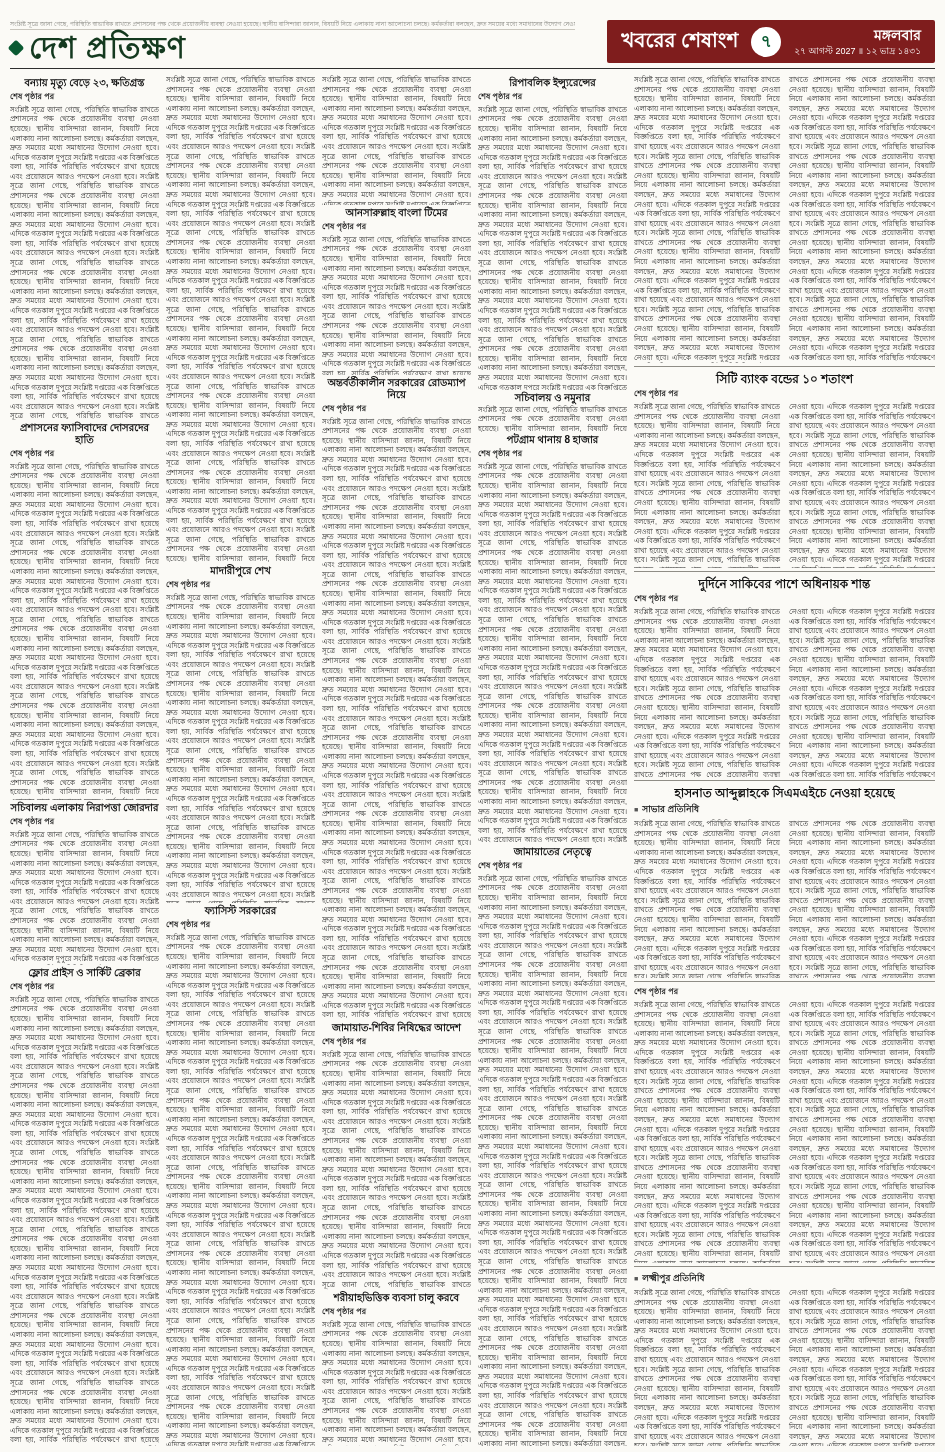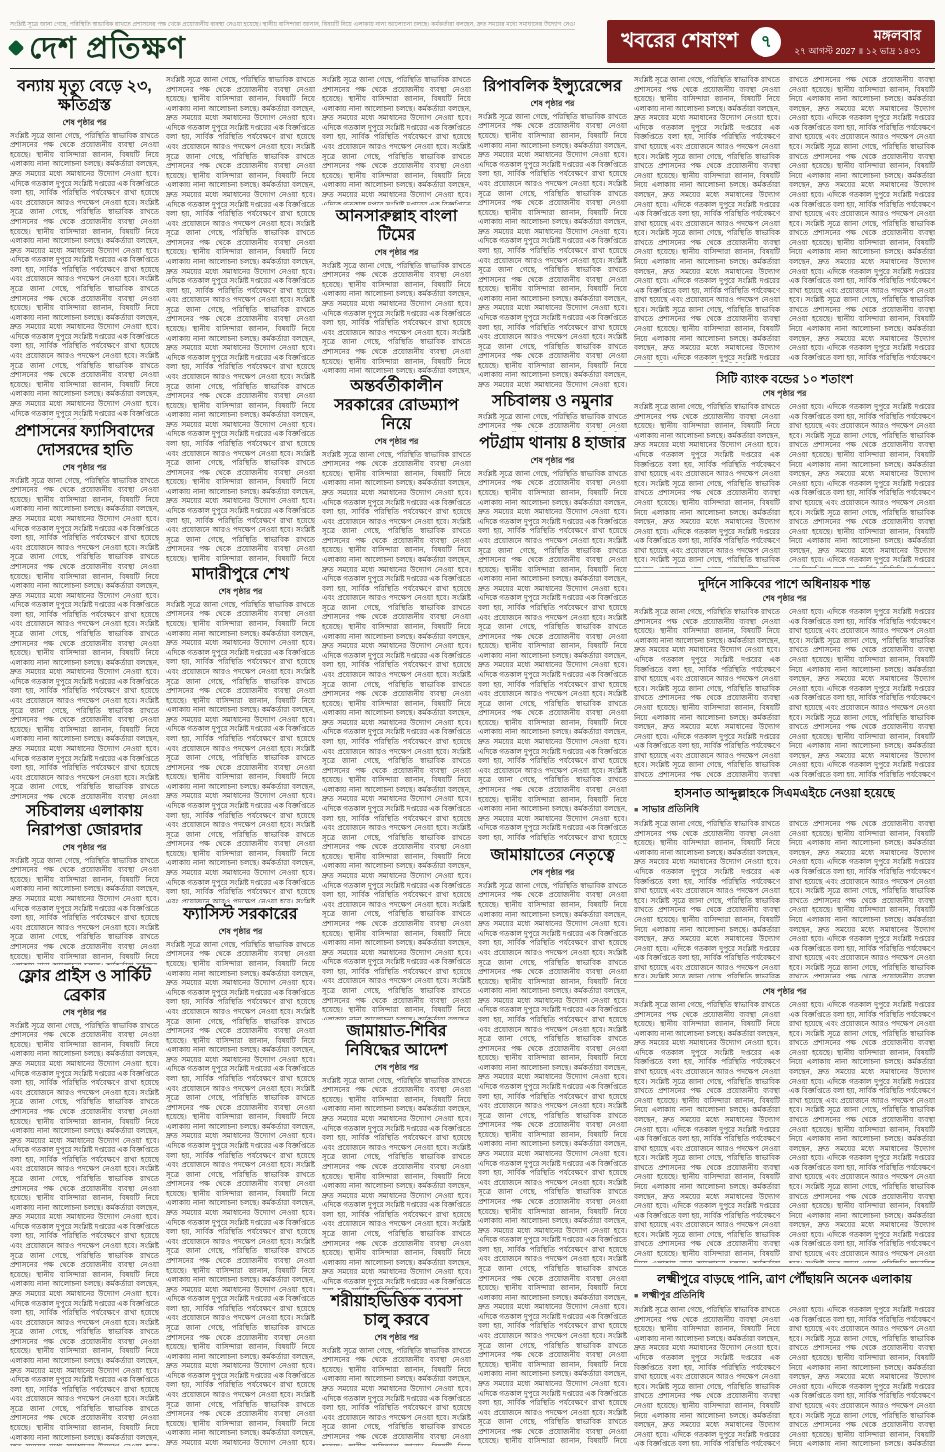--- a/index.html
+++ b/index.html
@@ -27,24 +27,24 @@
   .page-circle{width:30px;height:30px;border-radius:50%;background:#ffffff;color:#0a5a32;
                display:flex;align-items:center;justify-content:center;
                font-size:17px;font-weight:bold;flex:none;}
   .date-block{display:flex;flex-direction:column;align-items:flex-end;font-size:9px;line-height:1.35;white-space:nowrap;}
   .day{font-weight:bold;font-size:14px;}
   
   .content{flex:1;display:flex;gap:7px;margin-top:6px;overflow:hidden;}
   .col{width:149px;flex:none;display:flex;flex-direction:column;overflow:hidden;}
   .col-wide{flex:1;display:flex;flex-direction:column;overflow:hidden;}
   .story{display:flex;flex-direction:column;overflow:hidden;flex:none;}
-  .headline{font-size:16px;font-weight:bold;text-align:center;line-height:1.18;
+  .headline{font-size:10px;font-weight:bold;text-align:center;line-height:1.18;
             margin:2px 0 1px;color:#101010;}
   .col-wide .headline{font-size:12px;}
-  .cont{font-size:8px;font-weight:bold;text-align:center;margin-bottom:2px;color:#242424;}
+  .cont{font-size:8px;font-weight:bold;text-align:left;margin-bottom:2px;color:#242424;}
   .byline{font-size:9px;font-weight:bold;margin:1px 0 2px;color:#242424;
           display:flex;align-items:center;gap:4px;}
   .bb{color:#555;font-size:7px;line-height:1;}
   .bodytext{flex:1;font-size:7.2px;line-height:1.33;text-align:justify;color:#2b2b2b;
             overflow:hidden;word-break:break-word;}
   .cols2{column-count:2;column-gap:9px;}
   .rule-top{border-top:1px solid #8f8d86;padding-top:3px;margin-top:3px;}
 </style>
 </head>
 <body>
@@ -181,21 +181,20 @@
           <span class="bb">■</span>
           <span>সাভার প্রতিনিধি</span>
         </div>
         <div class="bodytext cols2">সংশ্লিষ্ট সূত্রে জানা গেছে, পরিস্থিতি স্বাভাবিক রাখতে প্রশাসনের পক্ষ থেকে প্রয়োজনীয় ব্যবস্থা নেওয়া হয়েছে। স্থানীয় বাসিন্দারা জানান, বিষয়টি নিয়ে এলাকায় নানা আলোচনা চলছে। কর্মকর্তারা বলছেন, দ্রুত সময়ের মধ্যে সমাধানের উদ্যোগ নেওয়া হবে। এদিকে গতকাল দুপুরে সংশ্লিষ্ট দপ্তরের এক বিজ্ঞপ্তিতে বলা হয়, সার্বিক পরিস্থিতি পর্যবেক্ষণে রাখা হয়েছে এবং প্রয়োজনে আরও পদক্ষেপ নেওয়া হবে। সংশ্লিষ্ট সূত্রে জানা গেছে, পরিস্থিতি স্বাভাবিক রাখতে প্রশাসনের পক্ষ থেকে প্রয়োজনীয় ব্যবস্থা নেওয়া হয়েছে। স্থানীয় বাসিন্দারা জানান, বিষয়টি নিয়ে এলাকায় নানা আলোচনা চলছে। কর্মকর্তারা বলছেন, দ্রুত সময়ের মধ্যে সমাধানের উদ্যোগ নেওয়া হবে। এদিকে গতকাল দুপুরে সংশ্লিষ্ট দপ্তরের এক বিজ্ঞপ্তিতে বলা হয়, সার্বিক পরিস্থিতি পর্যবেক্ষণে রাখা হয়েছে এবং প্রয়োজনে আরও পদক্ষেপ নেওয়া হবে। সংশ্লিষ্ট সূত্রে জানা গেছে, পরিস্থিতি স্বাভাবিক রাখতে প্রশাসনের পক্ষ থেকে প্রয়োজনীয় ব্যবস্থা নেওয়া হয়েছে। স্থানীয় বাসিন্দারা জানান, বিষয়টি নিয়ে এলাকায় নানা আলোচনা চলছে। কর্মকর্তারা বলছেন, দ্রুত সময়ের মধ্যে সমাধানের উদ্যোগ নেওয়া হবে। এদিকে গতকাল দুপুরে সংশ্লিষ্ট দপ্তরের এক বিজ্ঞপ্তিতে বলা হয়, সার্বিক পরিস্থিতি পর্যবেক্ষণে রাখা হয়েছে এবং প্রয়োজনে আরও পদক্ষেপ নেওয়া হবে। সংশ্লিষ্ট সূত্রে জানা গেছে, পরিস্থিতি স্বাভাবিক রাখতে প্রশাসনের পক্ষ থেকে প্রয়োজনীয় ব্যবস্থা নেওয়া হয়েছে। স্থানীয় বাসিন্দারা জানান, বিষয়টি নিয়ে এলাকায় নানা আলোচনা চলছে। কর্মকর্তারা বলছেন, দ্রুত সময়ের মধ্যে সমাধানের উদ্যোগ নেওয়া হবে। এদিকে গতকাল দুপুরে সংশ্লিষ্ট দপ্তরের এক বিজ্ঞপ্তিতে বলা হয়, সার্বিক পরিস্থিতি পর্যবেক্ষণে রাখা হয়েছে এবং প্রয়োজনে আরও পদক্ষেপ নেওয়া হবে। সংশ্লিষ্ট সূত্রে জানা গেছে, পরিস্থিতি স্বাভাবিক রাখতে প্রশাসনের পক্ষ থেকে প্রয়োজনীয় ব্যবস্থা নেওয়া হয়েছে। স্থানীয় বাসিন্দারা জানান, বিষয়টি নিয়ে এলাকায় নানা আলোচনা চলছে। কর্মকর্তারা বলছেন, দ্রুত সময়ের মধ্যে সমাধানের উদ্যোগ নেওয়া হবে। এদিকে গতকাল দুপুরে সংশ্লিষ্ট দপ্তরের এক বিজ্ঞপ্তিতে বলা হয়, সার্বিক পরিস্থিতি পর্যবেক্ষণে রাখা হয়েছে এবং প্রয়োজনে আরও পদক্ষেপ নেওয়া হবে। সংশ্লিষ্ট সূত্রে জানা গেছে, পরিস্থিতি স্বাভাবিক রাখতে প্রশাসনের পক্ষ থেকে প্রয়োজনীয় ব্যবস্থা নেওয়া হয়েছে। স্থানীয় বাসিন্দারা জানান, বিষয়টি নিয়ে এলাকায় নানা আলোচনা চলছে। কর্মকর্তারা বলছেন, দ্রুত সময়ের মধ্যে সমাধানের উদ্যোগ নেওয়া হবে। এদিকে গতকাল দুপুরে সংশ্লিষ্ট দপ্তরের এক বিজ্ঞপ্তিতে বলা হয়, সার্বিক পরিস্থিতি পর্যবেক্ষণে রাখা হয়েছে এবং প্রয়োজনে আরও পদক্ষেপ নেওয়া হবে। </div>
       </article>
       <article class="story rule-top" style="height:278px">
         <div class="cont">শেষ পৃষ্ঠার পর</div>
         <div class="bodytext cols2">সংশ্লিষ্ট সূত্রে জানা গেছে, পরিস্থিতি স্বাভাবিক রাখতে প্রশাসনের পক্ষ থেকে প্রয়োজনীয় ব্যবস্থা নেওয়া হয়েছে। স্থানীয় বাসিন্দারা জানান, বিষয়টি নিয়ে এলাকায় নানা আলোচনা চলছে। কর্মকর্তারা বলছেন, দ্রুত সময়ের মধ্যে সমাধানের উদ্যোগ নেওয়া হবে। এদিকে গতকাল দুপুরে সংশ্লিষ্ট দপ্তরের এক বিজ্ঞপ্তিতে বলা হয়, সার্বিক পরিস্থিতি পর্যবেক্ষণে রাখা হয়েছে এবং প্রয়োজনে আরও পদক্ষেপ নেওয়া হবে। সংশ্লিষ্ট সূত্রে জানা গেছে, পরিস্থিতি স্বাভাবিক রাখতে প্রশাসনের পক্ষ থেকে প্রয়োজনীয় ব্যবস্থা নেওয়া হয়েছে। স্থানীয় বাসিন্দারা জানান, বিষয়টি নিয়ে এলাকায় নানা আলোচনা চলছে। কর্মকর্তারা বলছেন, দ্রুত সময়ের মধ্যে সমাধানের উদ্যোগ নেওয়া হবে। এদিকে গতকাল দুপুরে সংশ্লিষ্ট দপ্তরের এক বিজ্ঞপ্তিতে বলা হয়, সার্বিক পরিস্থিতি পর্যবেক্ষণে রাখা হয়েছে এবং প্রয়োজনে আরও পদক্ষেপ নেওয়া হবে। সংশ্লিষ্ট সূত্রে জানা গেছে, পরিস্থিতি স্বাভাবিক রাখতে প্রশাসনের পক্ষ থেকে প্রয়োজনীয় ব্যবস্থা নেওয়া হয়েছে। স্থানীয় বাসিন্দারা জানান, বিষয়টি নিয়ে এলাকায় নানা আলোচনা চলছে। কর্মকর্তারা বলছেন, দ্রুত সময়ের মধ্যে সমাধানের উদ্যোগ নেওয়া হবে। এদিকে গতকাল দুপুরে সংশ্লিষ্ট দপ্তরের এক বিজ্ঞপ্তিতে বলা হয়, সার্বিক পরিস্থিতি পর্যবেক্ষণে রাখা হয়েছে এবং প্রয়োজনে আরও পদক্ষেপ নেওয়া হবে। সংশ্লিষ্ট সূত্রে জানা গেছে, পরিস্থিতি স্বাভাবিক রাখতে প্রশাসনের পক্ষ থেকে প্রয়োজনীয় ব্যবস্থা নেওয়া হয়েছে। স্থানীয় বাসিন্দারা জানান, বিষয়টি নিয়ে এলাকায় নানা আলোচনা চলছে। কর্মকর্তারা বলছেন, দ্রুত সময়ের মধ্যে সমাধানের উদ্যোগ নেওয়া হবে। এদিকে গতকাল দুপুরে সংশ্লিষ্ট দপ্তরের এক বিজ্ঞপ্তিতে বলা হয়, সার্বিক পরিস্থিতি পর্যবেক্ষণে রাখা হয়েছে এবং প্রয়োজনে আরও পদক্ষেপ নেওয়া হবে। সংশ্লিষ্ট সূত্রে জানা গেছে, পরিস্থিতি স্বাভাবিক রাখতে প্রশাসনের পক্ষ থেকে প্রয়োজনীয় ব্যবস্থা নেওয়া হয়েছে। স্থানীয় বাসিন্দারা জানান, বিষয়টি নিয়ে এলাকায় নানা আলোচনা চলছে। কর্মকর্তারা বলছেন, দ্রুত সময়ের মধ্যে সমাধানের উদ্যোগ নেওয়া হবে। এদিকে গতকাল দুপুরে সংশ্লিষ্ট দপ্তরের এক বিজ্ঞপ্তিতে বলা হয়, সার্বিক পরিস্থিতি পর্যবেক্ষণে রাখা হয়েছে এবং প্রয়োজনে আরও পদক্ষেপ নেওয়া হবে। সংশ্লিষ্ট সূত্রে জানা গেছে, পরিস্থিতি স্বাভাবিক রাখতে প্রশাসনের পক্ষ থেকে প্রয়োজনীয় ব্যবস্থা নেওয়া হয়েছে। স্থানীয় বাসিন্দারা জানান, বিষয়টি নিয়ে এলাকায় নানা আলোচনা চলছে। কর্মকর্তারা বলছেন, দ্রুত সময়ের মধ্যে সমাধানের উদ্যোগ নেওয়া হবে। এদিকে গতকাল দুপুরে সংশ্লিষ্ট দপ্তরের এক বিজ্ঞপ্তিতে বলা হয়, সার্বিক পরিস্থিতি পর্যবেক্ষণে রাখা হয়েছে এবং প্রয়োজনে আরও পদক্ষেপ নেওয়া হবে। সংশ্লিষ্ট সূত্রে জানা গেছে, পরিস্থিতি স্বাভাবিক রাখতে প্রশাসনের পক্ষ থেকে প্রয়োজনীয় ব্যবস্থা নেওয়া হয়েছে। স্থানীয় বাসিন্দারা জানান, বিষয়টি নিয়ে এলাকায় নানা আলোচনা চলছে। কর্মকর্তারা বলছেন, দ্রুত সময়ের মধ্যে সমাধানের উদ্যোগ নেওয়া হবে। এদিকে গতকাল দুপুরে সংশ্লিষ্ট দপ্তরের এক বিজ্ঞপ্তিতে বলা হয়, সার্বিক পরিস্থিতি পর্যবেক্ষণে রাখা হয়েছে এবং প্রয়োজনে আরও পদক্ষেপ নেওয়া হবে। সংশ্লিষ্ট সূত্রে জানা গেছে, পরিস্থিতি স্বাভাবিক রাখতে প্রশাসনের পক্ষ থেকে প্রয়োজনীয় ব্যবস্থা নেওয়া হয়েছে। স্থানীয় বাসিন্দারা জানান, বিষয়টি নিয়ে এলাকায় নানা আলোচনা চলছে। কর্মকর্তারা বলছেন, দ্রুত সময়ের মধ্যে সমাধানের উদ্যোগ নেওয়া হবে। এদিকে গতকাল দুপুরে সংশ্লিষ্ট দপ্তরের এক বিজ্ঞপ্তিতে বলা হয়, সার্বিক পরিস্থিতি পর্যবেক্ষণে রাখা হয়েছে এবং প্রয়োজনে আরও পদক্ষেপ নেওয়া হবে। সংশ্লিষ্ট সূত্রে জানা গেছে, পরিস্থিতি স্বাভাবিক রাখতে প্রশাসনের পক্ষ থেকে প্রয়োজনীয় ব্যবস্থা নেওয়া হয়েছে। স্থানীয় বাসিন্দারা জানান, বিষয়টি নিয়ে এলাকায় নানা আলোচনা চলছে। কর্মকর্তারা বলছেন, দ্রুত সময়ের মধ্যে সমাধানের উদ্যোগ নেওয়া হবে। এদিকে গতকাল দুপুরে সংশ্লিষ্ট দপ্তরের এক বিজ্ঞপ্তিতে বলা হয়, সার্বিক পরিস্থিতি পর্যবেক্ষণে রাখা হয়েছে এবং প্রয়োজনে আরও পদক্ষেপ নেওয়া হবে। </div>
       </article>
       <article class="story rule-top" style="height:212px">
-        <h2 class="headline">লক্ষ্মীপুরে বাড়ছে পানি, ত্রাণ পৌঁছায়নি অনেক এলাকায়</h2>
         <div class="byline">
           <span class="bb">■</span>
           <span>লক্ষ্মীপুর প্রতিনিধি</span>
         </div>
         <div class="bodytext cols2">সংশ্লিষ্ট সূত্রে জানা গেছে, পরিস্থিতি স্বাভাবিক রাখতে প্রশাসনের পক্ষ থেকে প্রয়োজনীয় ব্যবস্থা নেওয়া হয়েছে। স্থানীয় বাসিন্দারা জানান, বিষয়টি নিয়ে এলাকায় নানা আলোচনা চলছে। কর্মকর্তারা বলছেন, দ্রুত সময়ের মধ্যে সমাধানের উদ্যোগ নেওয়া হবে। এদিকে গতকাল দুপুরে সংশ্লিষ্ট দপ্তরের এক বিজ্ঞপ্তিতে বলা হয়, সার্বিক পরিস্থিতি পর্যবেক্ষণে রাখা হয়েছে এবং প্রয়োজনে আরও পদক্ষেপ নেওয়া হবে। সংশ্লিষ্ট সূত্রে জানা গেছে, পরিস্থিতি স্বাভাবিক রাখতে প্রশাসনের পক্ষ থেকে প্রয়োজনীয় ব্যবস্থা নেওয়া হয়েছে। স্থানীয় বাসিন্দারা জানান, বিষয়টি নিয়ে এলাকায় নানা আলোচনা চলছে। কর্মকর্তারা বলছেন, দ্রুত সময়ের মধ্যে সমাধানের উদ্যোগ নেওয়া হবে। এদিকে গতকাল দুপুরে সংশ্লিষ্ট দপ্তরের এক বিজ্ঞপ্তিতে বলা হয়, সার্বিক পরিস্থিতি পর্যবেক্ষণে রাখা হয়েছে এবং প্রয়োজনে আরও পদক্ষেপ নেওয়া হবে। সংশ্লিষ্ট সূত্রে জানা গেছে, পরিস্থিতি স্বাভাবিক রাখতে প্রশাসনের পক্ষ থেকে প্রয়োজনীয় ব্যবস্থা নেওয়া হয়েছে। স্থানীয় বাসিন্দারা জানান, বিষয়টি নিয়ে এলাকায় নানা আলোচনা চলছে। কর্মকর্তারা বলছেন, দ্রুত সময়ের মধ্যে সমাধানের উদ্যোগ নেওয়া হবে। এদিকে গতকাল দুপুরে সংশ্লিষ্ট দপ্তরের এক বিজ্ঞপ্তিতে বলা হয়, সার্বিক পরিস্থিতি পর্যবেক্ষণে রাখা হয়েছে এবং প্রয়োজনে আরও পদক্ষেপ নেওয়া হবে। সংশ্লিষ্ট সূত্রে জানা গেছে, পরিস্থিতি স্বাভাবিক রাখতে প্রশাসনের পক্ষ থেকে প্রয়োজনীয় ব্যবস্থা নেওয়া হয়েছে। স্থানীয় বাসিন্দারা জানান, বিষয়টি নিয়ে এলাকায় নানা আলোচনা চলছে। কর্মকর্তারা বলছেন, দ্রুত সময়ের মধ্যে সমাধানের উদ্যোগ নেওয়া হবে। এদিকে গতকাল দুপুরে সংশ্লিষ্ট দপ্তরের এক বিজ্ঞপ্তিতে বলা হয়, সার্বিক পরিস্থিতি পর্যবেক্ষণে রাখা হয়েছে এবং প্রয়োজনে আরও পদক্ষেপ নেওয়া হবে। সংশ্লিষ্ট সূত্রে জানা গেছে, পরিস্থিতি স্বাভাবিক রাখতে প্রশাসনের পক্ষ থেকে প্রয়োজনীয় ব্যবস্থা নেওয়া হয়েছে। স্থানীয় বাসিন্দারা জানান, বিষয়টি নিয়ে এলাকায় নানা আলোচনা চলছে। কর্মকর্তারা বলছেন, দ্রুত সময়ের মধ্যে সমাধানের উদ্যোগ নেওয়া হবে। এদিকে গতকাল দুপুরে সংশ্লিষ্ট দপ্তরের এক বিজ্ঞপ্তিতে বলা হয়, সার্বিক পরিস্থিতি পর্যবেক্ষণে রাখা হয়েছে এবং প্রয়োজনে আরও পদক্ষেপ নেওয়া হবে। সংশ্লিষ্ট সূত্রে জানা গেছে, পরিস্থিতি স্বাভাবিক রাখতে প্রশাসনের পক্ষ থেকে প্রয়োজনীয় ব্যবস্থা নেওয়া হয়েছে। স্থানীয় বাসিন্দারা জানান, বিষয়টি নিয়ে এলাকায় নানা আলোচনা চলছে। কর্মকর্তারা বলছেন, দ্রুত সময়ের মধ্যে সমাধানের উদ্যোগ নেওয়া হবে। এদিকে গতকাল দুপুরে সংশ্লিষ্ট দপ্তরের এক বিজ্ঞপ্তিতে বলা হয়, সার্বিক পরিস্থিতি পর্যবেক্ষণে রাখা হয়েছে এবং প্রয়োজনে আরও পদক্ষেপ নেওয়া হবে। সংশ্লিষ্ট সূত্রে জানা গেছে, পরিস্থিতি স্বাভাবিক রাখতে প্রশাসনের পক্ষ থেকে প্রয়োজনীয় ব্যবস্থা নেওয়া হয়েছে। স্থানীয় বাসিন্দারা জানান, বিষয়টি নিয়ে এলাকায় নানা আলোচনা চলছে। কর্মকর্তারা বলছেন, দ্রুত সময়ের মধ্যে সমাধানের উদ্যোগ নেওয়া হবে। এদিকে গতকাল দুপুরে সংশ্লিষ্ট দপ্তরের এক বিজ্ঞপ্তিতে বলা হয়, সার্বিক পরিস্থিতি পর্যবেক্ষণে রাখা হয়েছে এবং প্রয়োজনে আরও পদক্ষেপ নেওয়া হবে। </div>
       </article>
     </section>
 
   </main>
 </div>

